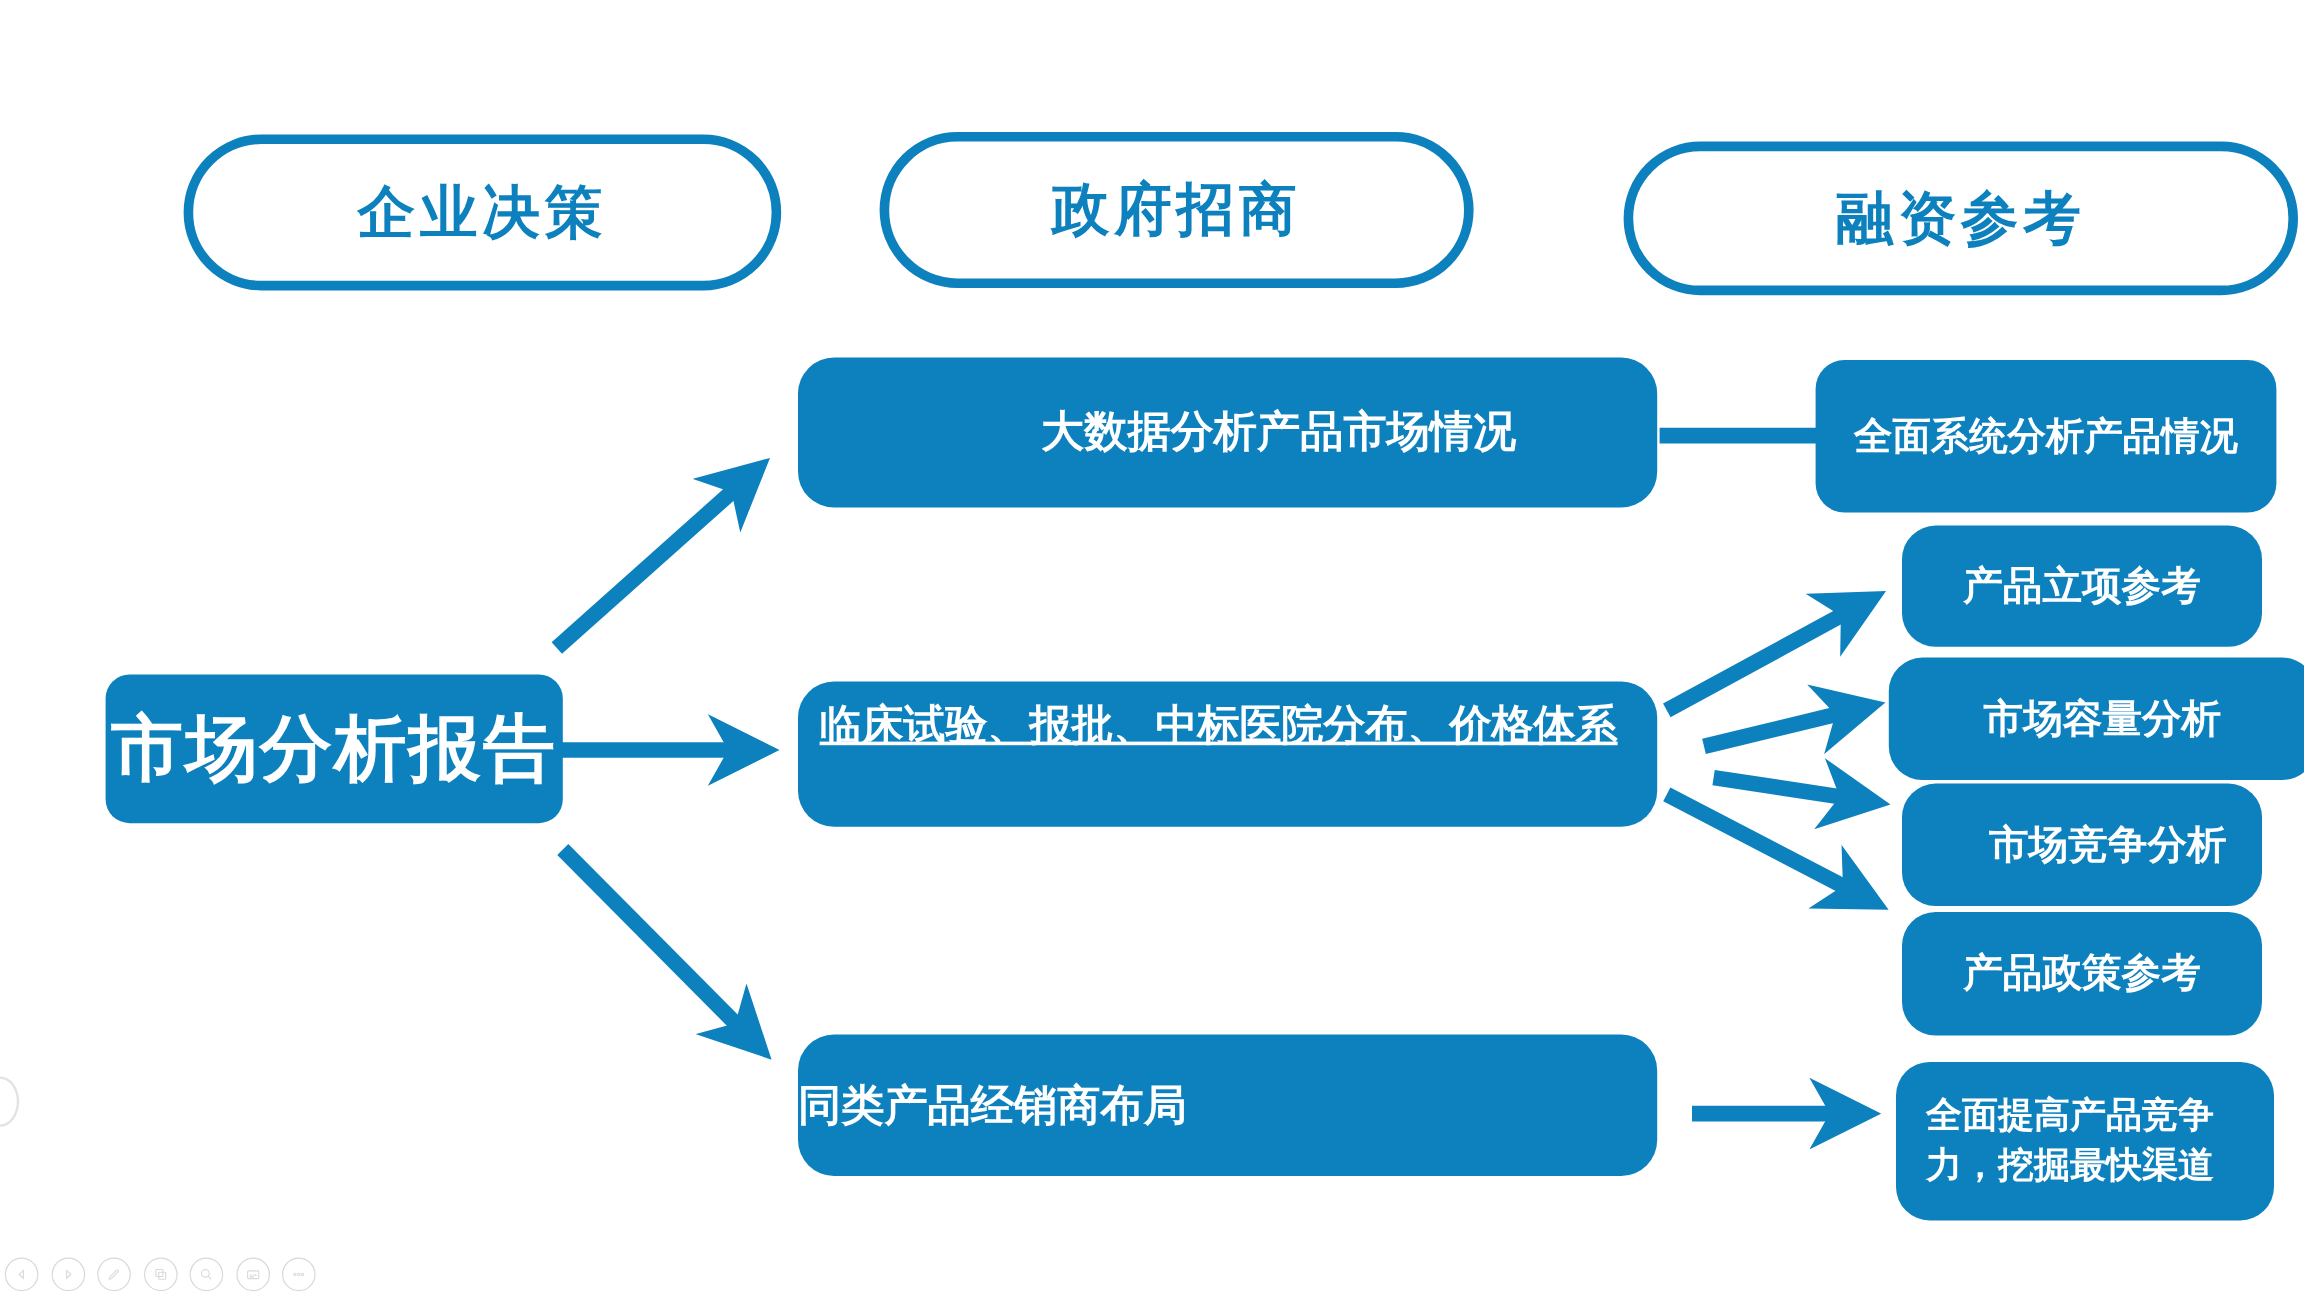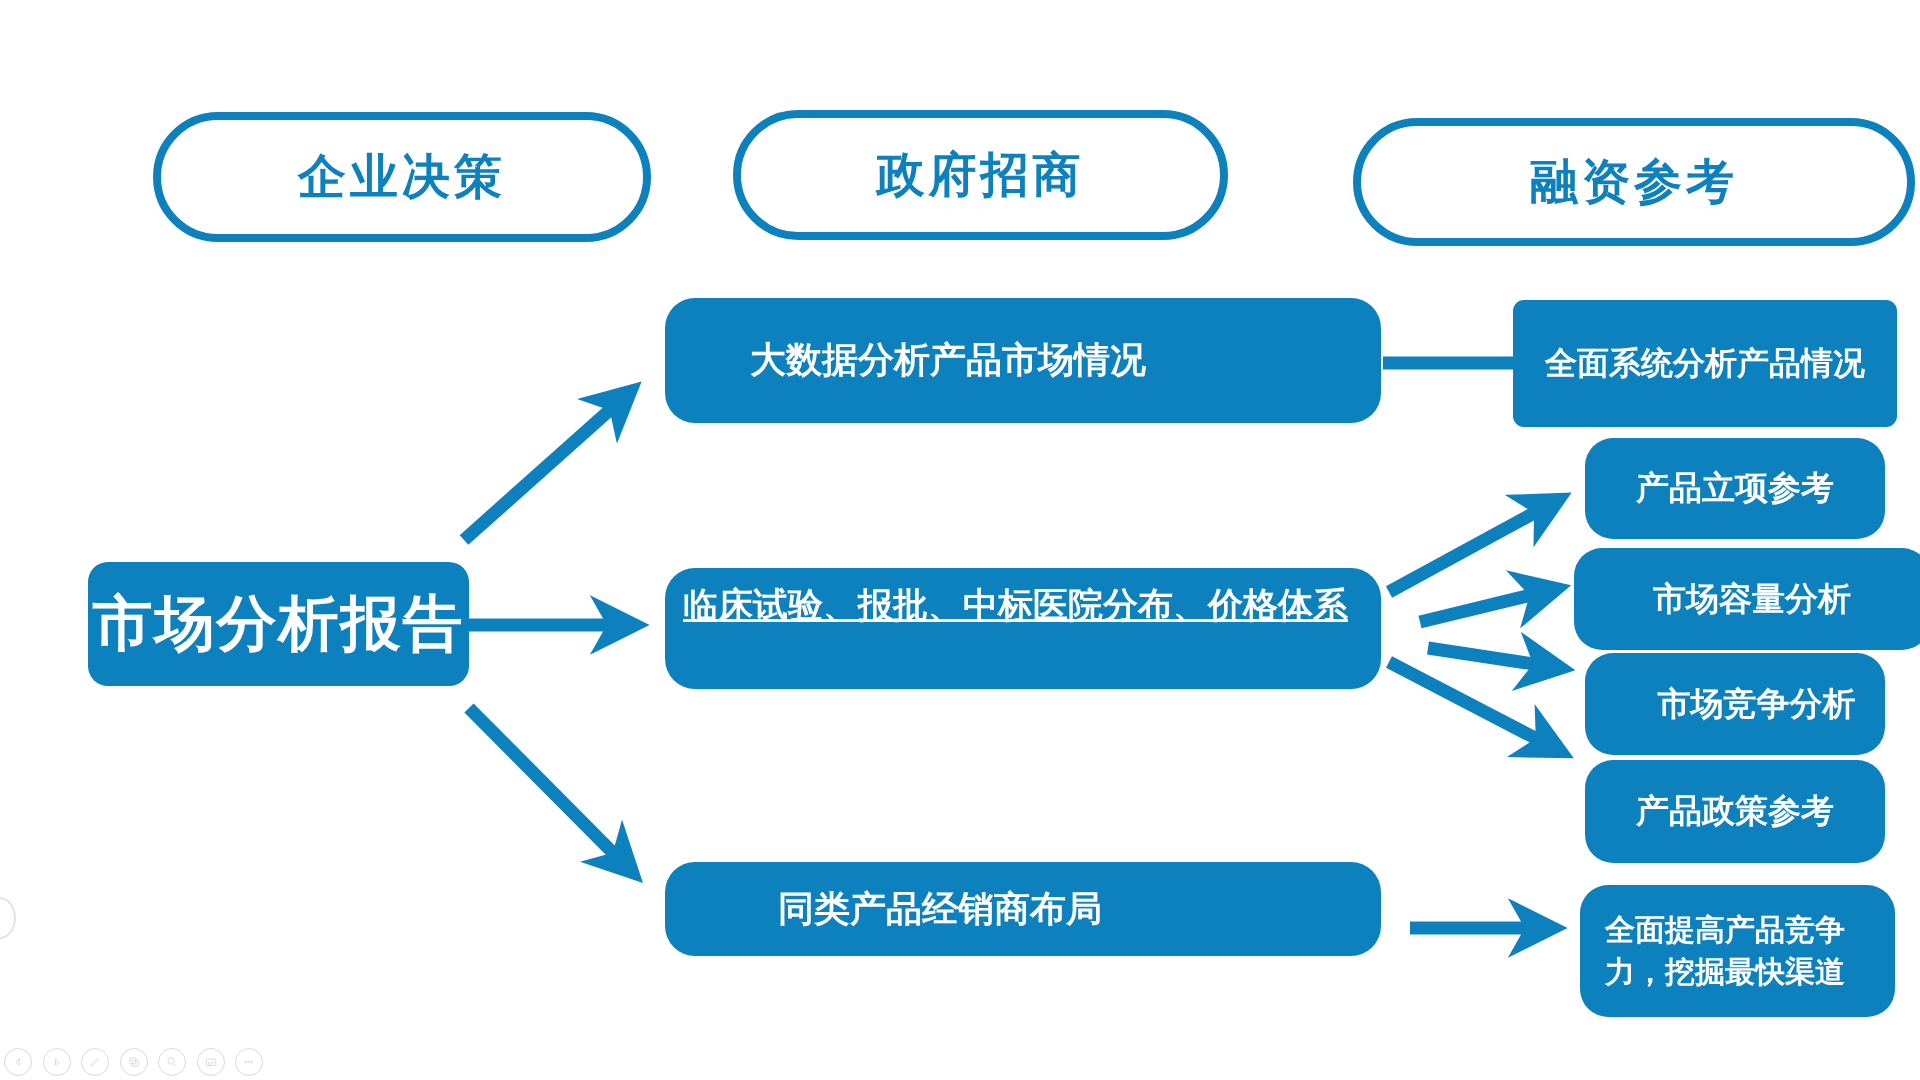--- a/index.html
+++ b/index.html
@@ -18,26 +18,26 @@
     color:var(--accent); font-weight:bold; font-size:48px; letter-spacing:4px;
     box-sizing:border-box; background:#fff;
   }
   .solid {
     position:absolute; background:var(--accent); color:#fff; font-weight:bold;
     display:flex; align-items:center; box-sizing:border-box;
   }
   .root-box   { left:88px; top:562px; width:381px; height:124px; border-radius:20px;
                 font-size:60px; justify-content:center; letter-spacing:2px; }
   .mid-box    { left:665px; width:716px; border-radius:30px; font-size:36px; }
-  .mid-1      { top:298px; height:125px; padding-left:85px; }
+  .mid-1      { top:298px; height:125px; padding-left:85px;justify-content:center; }
   .mid-2      { top:568px; height:121px; padding:16px 16px 0 18px; align-items:flex-start;
                 font-size:35px; line-height:1.2;text-decoration:underline; }
-  .mid-3      { top:862px; height:94px; padding-left:113px; }
+  .mid-3      { top:862px; height:118px; }
   .right-box  { border-radius:28px; font-size:33px; justify-content:center; }
-  .r-wide     { left:1513px; top:300px; width:384px; height:127px; border-radius:11px; font-size:32px; }
+  .r-wide     { left:1513px; top:300px; width:384px; height:127px; border-radius:24px; font-size:32px; }
   .r-2        { left:1585px; top:438px;  width:300px; height:101px; }
   .r-3        { left:1574px; top:548px;  width:356px; height:102px; }
   .r-4        { left:1585px; top:653px;  width:300px; height:102px;padding-left:43px; }
   .r-5        { left:1585px; top:760px;  width:300px; height:103px; }
   .r-last     { left:1580px; top:885px;  width:315px; height:132px; border-radius:28px;
                 font-size:30px; justify-content:flex-start; padding:0 16px 0 25px;
                 line-height:1.4; }
 
   .edge-tab {
     position:absolute; left:-16px; top:897px; width:28px; height:38px;

